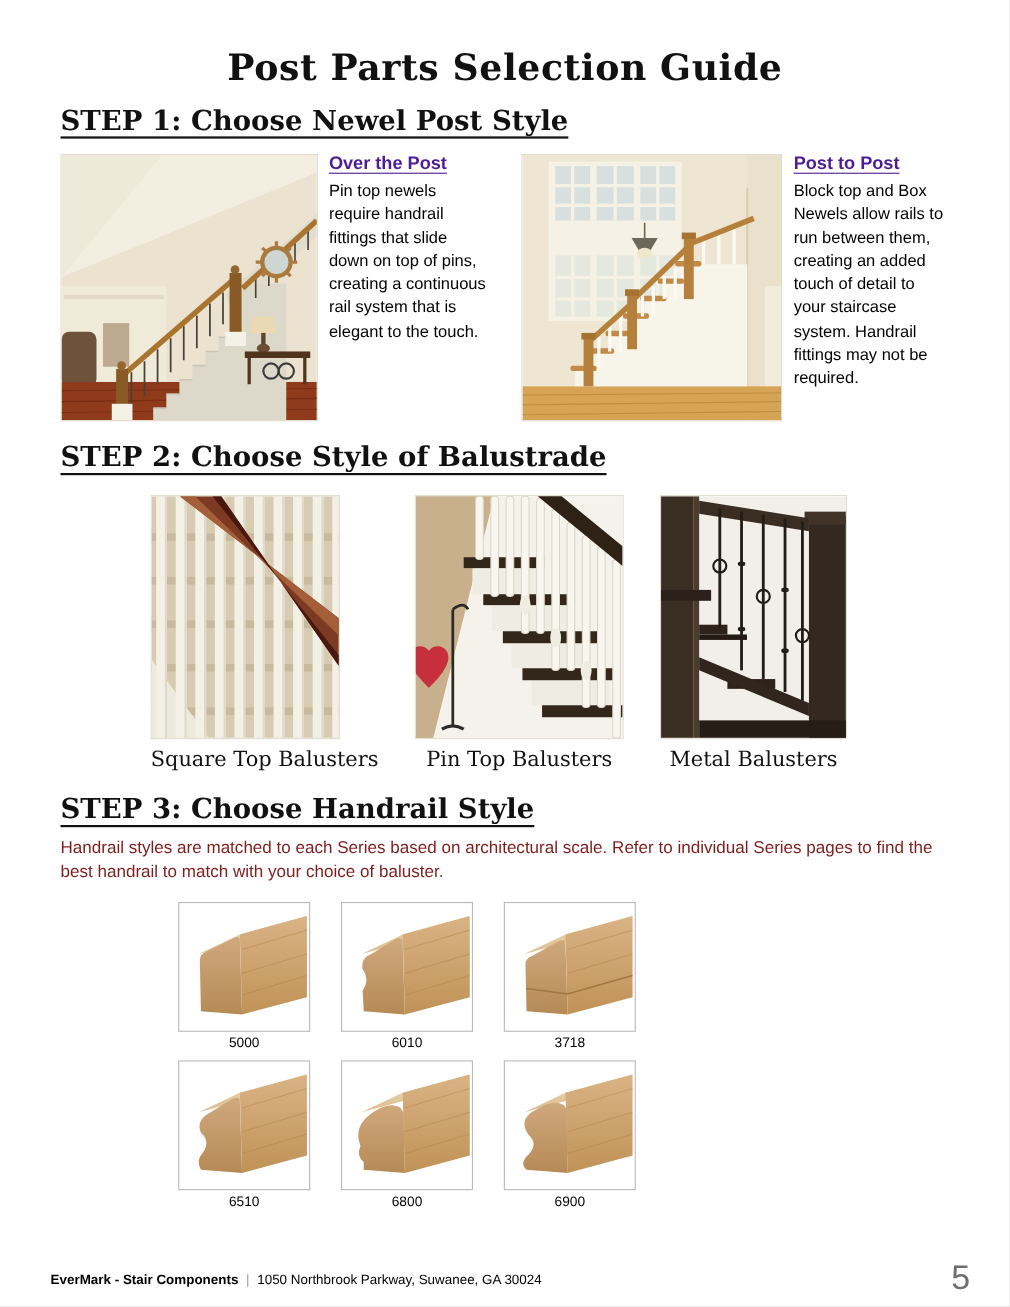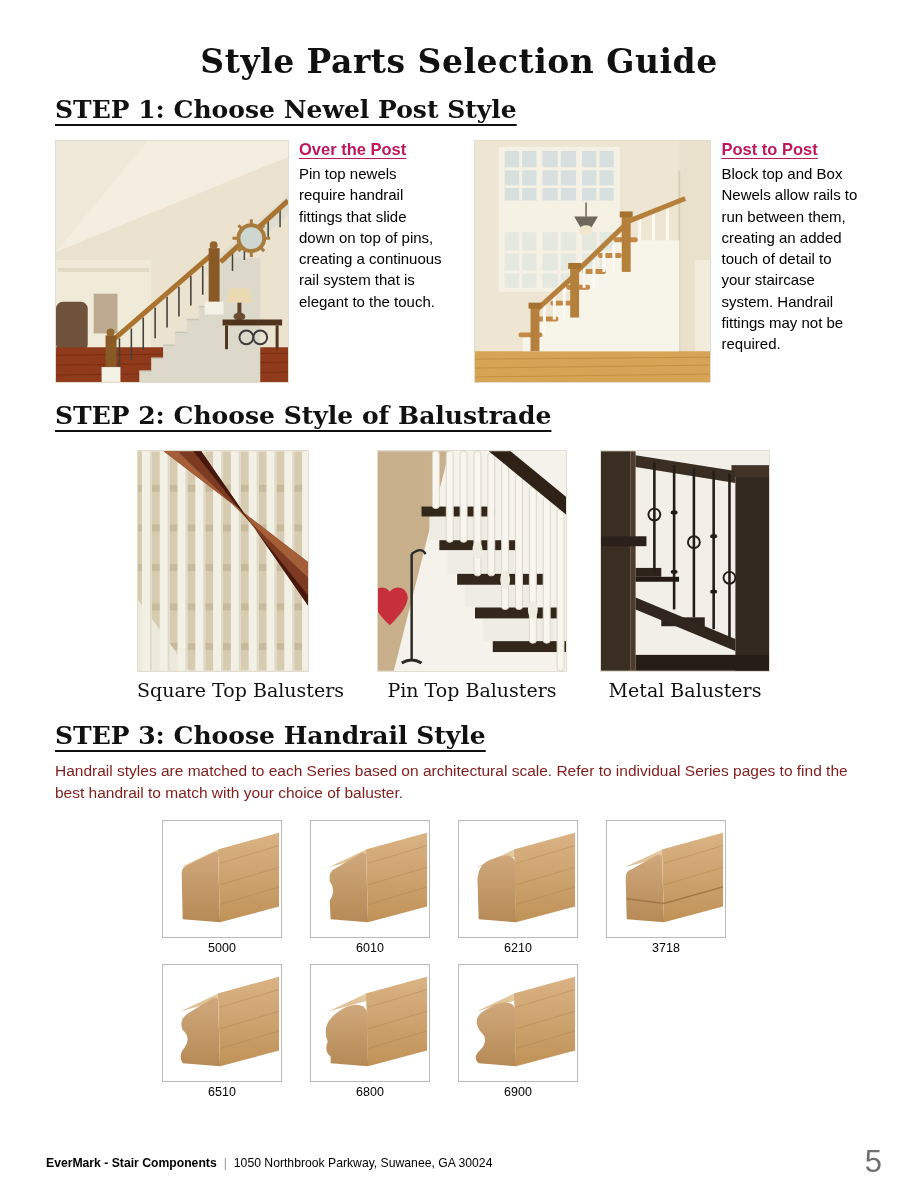--- a/index.html
+++ b/index.html
@@ -23,21 +23,21 @@
   }
   .heading-row { line-height:1; }
   .step1-row { display:flex; margin:18px 55px 0 55px; }
   figure { margin:0; }
   .photo { display:block; border:1px solid #e3ddd0; }
   .txt-col { margin-left:10px; }
   .txt-col.first { width:148px; }
   .txt-col.second { width:142px; }
   .blurb-heading {
     font-weight:bold; font-size:16.5px; text-decoration:underline;
-    text-underline-offset:3px; margin-bottom:4px; color:#be185d;
+    text-underline-offset:3px; margin-bottom:4px; color:#4c1d95;
   }
   .blurb-body { font-size:15px; line-height:1.42; color:#000; }
   .gap28 { width:28px; flex:0 0 auto; }
   .step2-row { display:flex; margin:22px 0 0 137px; }
   .fig2 { text-align:center; }
   .fig2 + .fig2 { margin-left:33px; }
   .fig-caption {
     font-family:"DejaVu Serif", serif; font-size:19px; color:#111;
     margin-top:7px; white-space:nowrap;
   }
@@ -76,21 +76,21 @@
     </linearGradient>
     <linearGradient id="gFace" x1="0" y1="0" x2="0" y2="1">
       <stop offset="0" stop-color="#cfa87c"></stop>
         <stop offset="1" stop-color="#b68a55"></stop>
     </linearGradient>
   </defs>
 </svg>
 
 <div class="page">
 
-  <h1 class="page-title">Style Parts Selection Guide</h1>
+  <h1 class="page-title">Post Parts Selection Guide</h1>
 
   <div class="heading-row"><h2 class="step-heading">STEP 1: Choose Newel Post Style</h2></div>
 
   <div class="step1-row">
 
     <figure>
       <svg class="photo" width="234" height="243" viewBox="0 0 234 243">
         <rect width="234" height="243" fill="#ebe2cf"></rect>
         <polygon points="0,0 234,0 234,16 0,112" fill="#f4eee0"></polygon>
         <polygon points="0,0 92,0 0,112" fill="#efe9da"></polygon>
@@ -407,35 +407,20 @@
         <div class="rail-label">6010</div>
       </div>
       <div class="rail-card">
         <div class="rail-box">
           <svg viewBox="0 0 120 112">
             <polygon points="18,44 56,26 118,9 80,27" fill="url(#gTop)"></polygon>
             <polygon points="56,26 118,9 118,84 58,100" fill="url(#gSide)"></polygon>
             <g stroke="#b08149" stroke-width="1" opacity=".45">
               <path d="M58,40 L118,22" fill="none"></path>
                 <path d="M58,62 L118,44" fill="none"></path>
-                <path d="M58,82 L118,64" fill="none"></path>
-            </g>
-            <path d="M20,97 L19,62 Q17,42 33,36 Q47,30 53,33 Q57,35 57,41 L58,100 Z" fill="url(#gFace)"></path>
-          </svg>
-        </div>
-        <div class="rail-label">6210</div>
-      </div>
-      <div class="rail-card">
-        <div class="rail-box">
-          <svg viewBox="0 0 120 112">
-            <polygon points="18,44 56,26 118,9 80,27" fill="url(#gTop)"></polygon>
-            <polygon points="56,26 118,9 118,84 58,100" fill="url(#gSide)"></polygon>
-            <g stroke="#b08149" stroke-width="1" opacity=".45">
-              <path d="M58,40 L118,22" fill="none"></path>
-                <path d="M58,62 L118,44" fill="none"></path>
             </g>
             <path d="M20,97 L19,54 Q19,48 25,46 L50,32 Q56,30 56,35 L58,100 Z" fill="url(#gFace)"></path>
             <path d="M20,76 L58,81 L118,64" fill="none" stroke="#9c713d" stroke-width="1.5" opacity=".85"></path>
           </svg>
         </div>
         <div class="rail-label">3718</div>
       </div>
     </div>
 
     <div class="rail-row">

